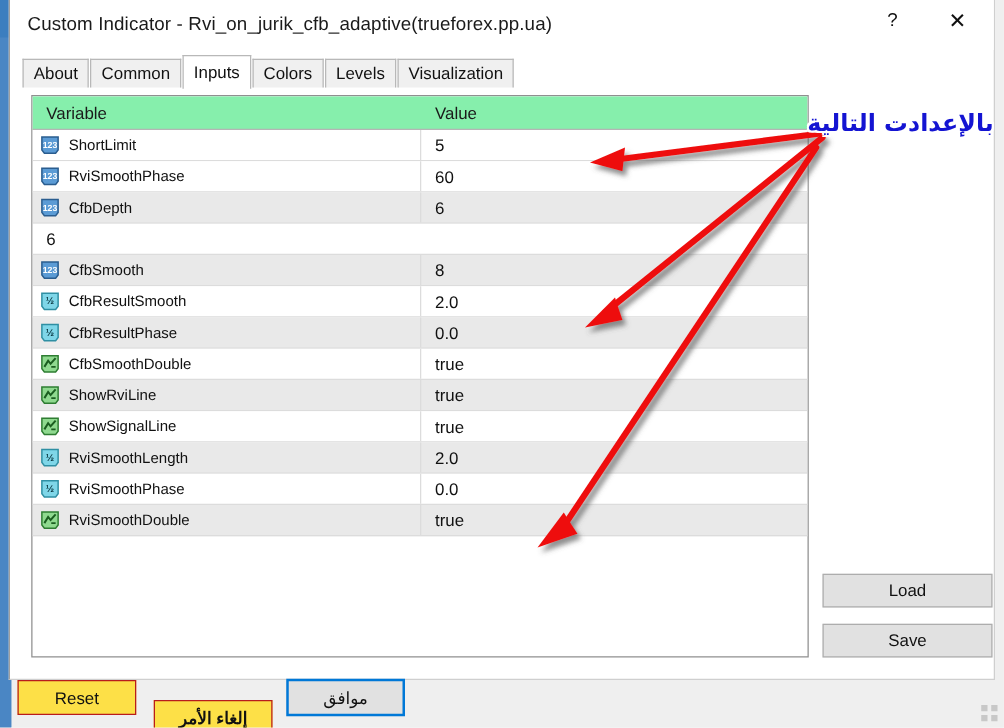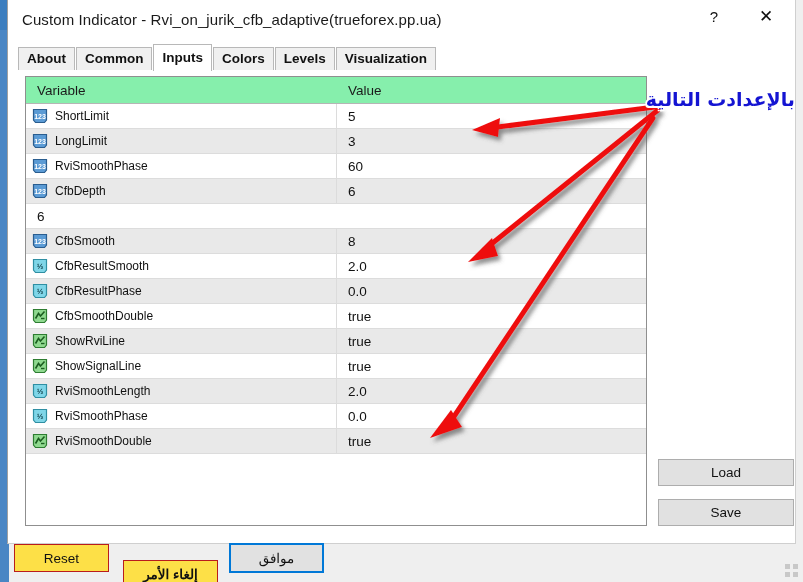--- a/index.html
+++ b/index.html
@@ -85,21 +85,20 @@
     margin-right: 1px;
     background: #f0f0f0;
     border: 1px solid #b8b8b8;
     border-bottom: none;
     font-size: 13.5px;
     color: #111;
     display: flex;
     align-items: center;
     cursor: default;
     line-height: 1;
-    font-weight: bold;
   }
   .tab.active {
     background: #ffffff;
     height: 27px;
     border-color: #b8b8b8;
     position: relative;
     z-index: 3;
     margin-bottom: -1px;
   }
 
@@ -281,32 +280,20 @@
               <span class="ticon">
                 <svg width="16" height="16" viewBox="0 0 16 16">
                   <path d="M1.5 1.5 H14.5 V12 L12.5 14.5 H3.5 L1.5 12 Z" fill="#5b9bd5" stroke="#2a5d8f" stroke-width="1.2"></path>
                   <text x="8" y="10.5" text-anchor="middle" font-size="7" font-weight="bold" font-family="&quot;Liberation Sans&quot;, sans-serif" fill="#ffffff">123</text>
                 </svg>
               </span>
               <span class="var-label">ShortLimit</span>
             </div>
             <div class="cell-val">5</div>
           </div>
-          <div class="grid-row alt">
-            <div class="cell-var">
-              <span class="ticon">
-                <svg width="16" height="16" viewBox="0 0 16 16">
-                  <path d="M1.5 1.5 H14.5 V12 L12.5 14.5 H3.5 L1.5 12 Z" fill="#5b9bd5" stroke="#2a5d8f" stroke-width="1.2"></path>
-                  <text x="8" y="10.5" text-anchor="middle" font-size="7" font-weight="bold" font-family="&quot;Liberation Sans&quot;, sans-serif" fill="#ffffff">123</text>
-                </svg>
-              </span>
-              <span class="var-label">LongLimit</span>
-            </div>
-            <div class="cell-val">3</div>
-          </div>
           <div class="grid-row">
             <div class="cell-var">
               <span class="ticon">
                 <svg width="16" height="16" viewBox="0 0 16 16">
                   <path d="M1.5 1.5 H14.5 V12 L12.5 14.5 H3.5 L1.5 12 Z" fill="#5b9bd5" stroke="#2a5d8f" stroke-width="1.2"></path>
                   <text x="8" y="10.5" text-anchor="middle" font-size="7" font-weight="bold" font-family="&quot;Liberation Sans&quot;, sans-serif" fill="#ffffff">123</text>
                 </svg>
               </span>
               <span class="var-label">RviSmoothPhase</span>
             </div>

